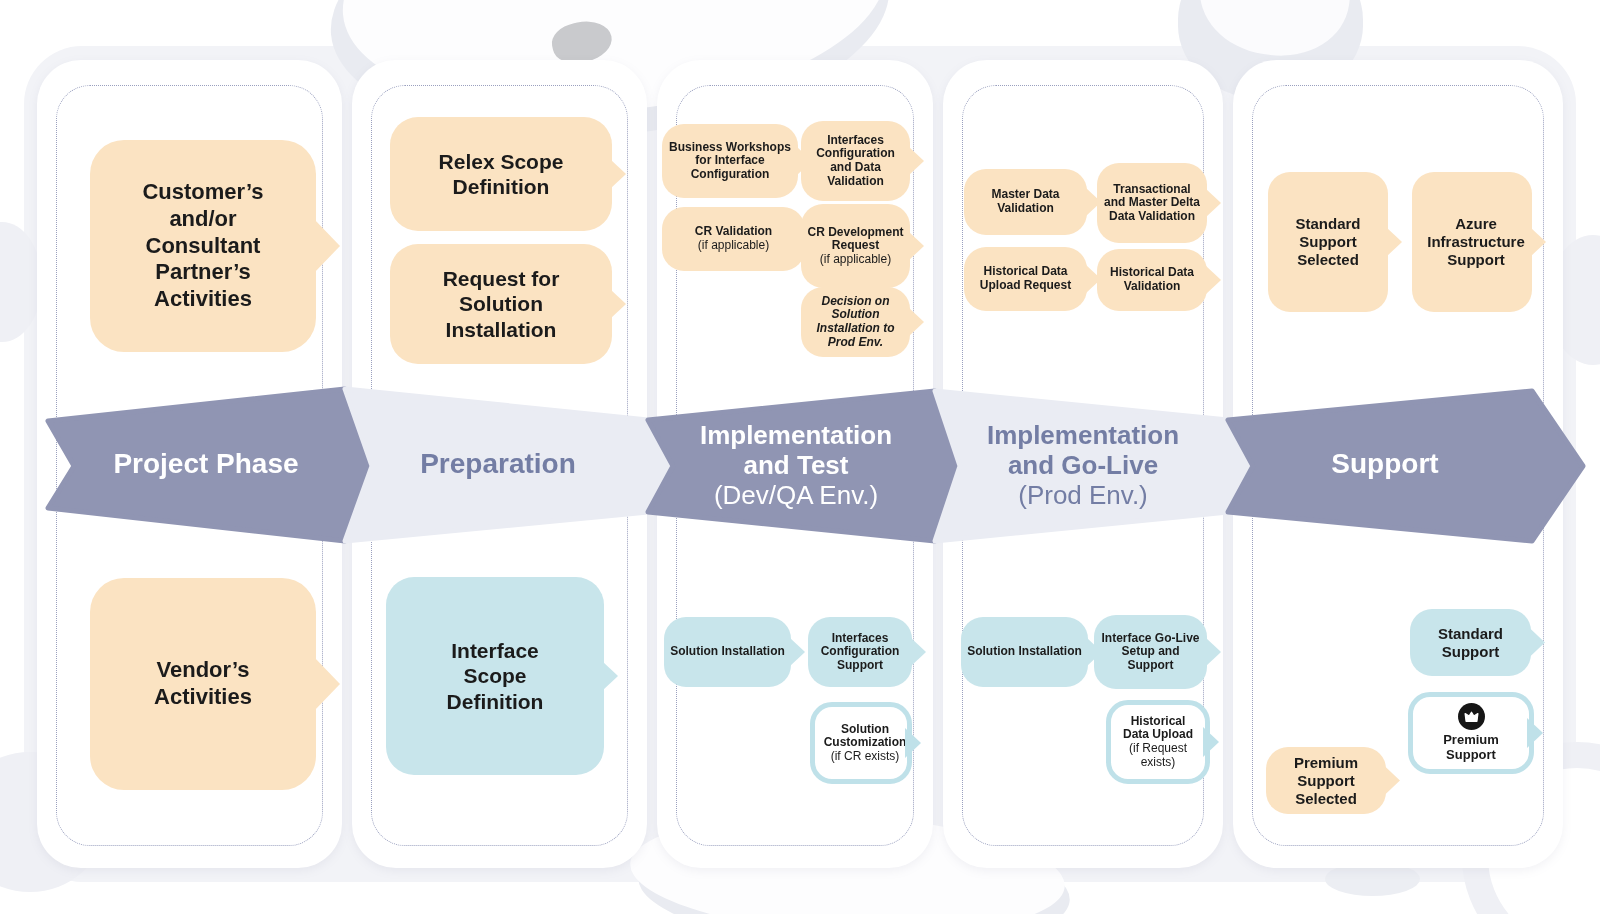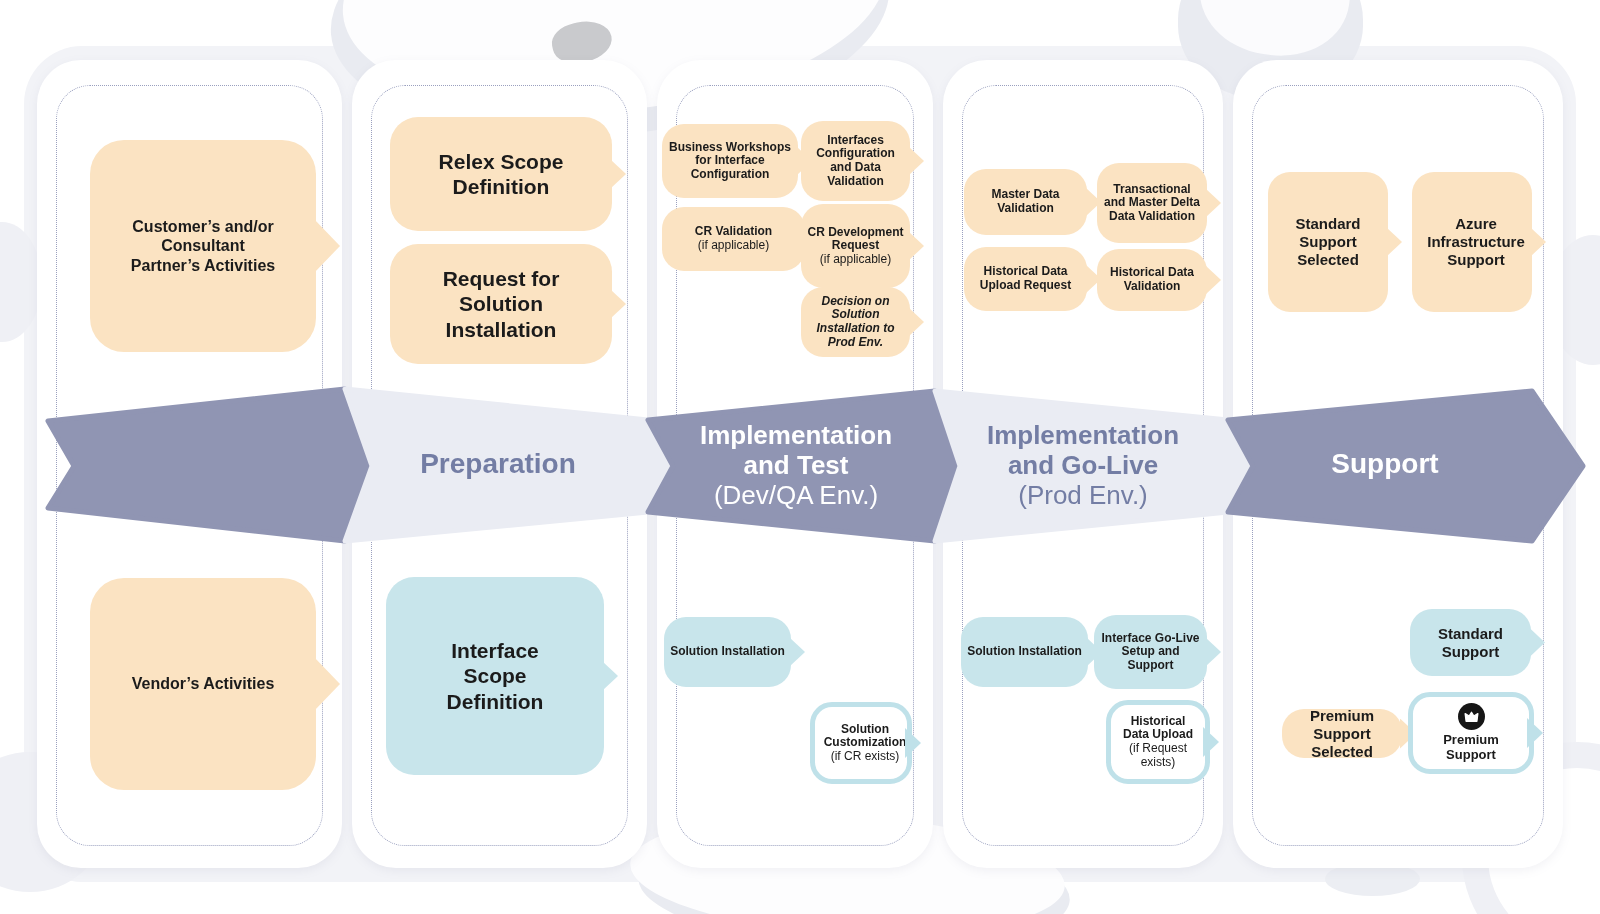--- a/index.html
+++ b/index.html
@@ -44,21 +44,21 @@
           padding:4px 6px;line-height:1.12;}
   .bubble::after{content:"";position:absolute;right:-14px;top:50%;transform:translateY(-50%);
           width:16px;height:30px;background:inherit;
           clip-path:polygon(0 0,100% 50%,0 100%);}
   .orange{background:#fbe3c2;}
   .teal{background:#c8e5eb;}
   .outline{background:#ffffff;border:5px solid #bfe1e9;}
   .outline::after{background:#bfe1e9;}
   .big{border-radius:34px;}
   .big::after{right:-24px;width:26px;height:54px;}
-  .f-xl{font-size:16px;line-height:1.22;}
+  .f-xl{font-size:22px;line-height:1.22;}
   .f-lg{font-size:21px;line-height:1.2;border-radius:28px;}
   .f-md{font-size:15px;line-height:1.2;}
   .f-sm{font-size:12px;line-height:1.13;}
   .bt{display:block;}
   .bn{display:block;font-weight:400;}
   .f-xl .bt{max-width:152px;}
   .f-lg .bt{max-width:142px;}
   .f-md .bt{max-width:100px;}
   .crown{display:block;width:27px;height:27px;margin-bottom:3px;}
 </style>
@@ -99,20 +99,23 @@
     </div>
 
   <svg id="band" width="1600" height="914" viewBox="0 0 1600 914">
     <polygon points="48,421 345,389 372,466 345,541 48,508 74,466" fill="#9095b3" stroke="#9095b3" stroke-width="5" stroke-linejoin="round"></polygon>
     <polygon points="345,389 648,420 673,466 648,512 345,541 372,466" fill="#eaecf3" stroke="#eaecf3" stroke-width="5" stroke-linejoin="round"></polygon>
     <polygon points="648,420 935,391 960,466 935,541 648,512 673,466" fill="#9095b3" stroke="#9095b3" stroke-width="5" stroke-linejoin="round"></polygon>
     <polygon points="935,391 1228,420 1253,466 1228,512 935,541 960,466" fill="#eaecf3" stroke="#eaecf3" stroke-width="5" stroke-linejoin="round"></polygon>
     <polygon points="1228,420 1532,391 1583,466 1532,541 1228,512 1253,466" fill="#9095b3" stroke="#9095b3" stroke-width="5" stroke-linejoin="round"></polygon>
   </svg>
 
+  <div class="ph dark ph-1line" style="left:62px;top:448px;width:288px;">
+    <span>Project Phase</span>
+  </div>
   <div class="ph light ph-1line" style="left:350px;top:448px;width:296px;">
     <span>Preparation</span>
   </div>
   <div class="ph dark ph-3line" style="left:655px;top:420px;width:282px;">
     <span>Implementation</span>
     <span>and Test</span>
     <span class="ph-sub">(Dev/QA Env.)</span>
   </div>
   <div class="ph light ph-3line" style="left:940px;top:420px;width:286px;">
     <span>Implementation</span>
@@ -154,20 +157,23 @@
     <span class="bt">CR Development Request</span>
     <span class="bn">(if applicable)</span>
   </div>
   <div class="bubble orange f-sm" style="left:801px;top:287px;width:109px;height:70px;font-style:italic;">
     <span class="bt">Decision on Solution Installation to Prod Env.</span>
   </div>
 
   <div class="bubble teal f-sm" style="left:664px;top:617px;width:127px;height:70px;">
     <span class="bt">Solution Installation</span>
   </div>
+  <div class="bubble teal f-sm" style="left:808px;top:617px;width:104px;height:70px;">
+    <span class="bt">Interfaces Configuration Support</span>
+  </div>
   <div class="bubble outline f-sm" style="left:810px;top:702px;width:102px;height:82px;padding-left:14px;">
     <span class="bt">Solution Customization</span>
     <span class="bn">(if CR exists)</span>
   </div>
 
   <div class="bubble orange f-sm" style="left:964px;top:169px;width:123px;height:66px;">
     <span class="bt">Master Data Validation</span>
   </div>
   <div class="bubble orange f-sm" style="left:1097px;top:163px;width:110px;height:80px;">
     <span class="bt">Transactional and Master Delta Data Validation</span>
@@ -192,21 +198,21 @@
 
   <div class="bubble orange f-md" style="left:1268px;top:172px;width:120px;height:140px;">
     <span class="bt">Standard Support Selected</span>
   </div>
   <div class="bubble orange f-md" style="left:1412px;top:172px;width:120px;height:140px;align-items:flex-end;">
     <span class="bt">Azure Infrastructure Support</span>
   </div>
   <div class="bubble teal f-md" style="left:1410px;top:609px;width:121px;height:67px;">
     <span class="bt">Standard Support</span>
   </div>
-  <div class="bubble orange f-md" style="left:1266px;top:709px;width:120px;height:49px;margin-left:16px;">
+  <div class="bubble orange f-md" style="left:1266px;top:747px;width:120px;height:67px;">
     <span class="bt">Premium Support Selected</span>
   </div>
   <div class="bubble outline f-sm" style="left:1408px;top:692px;width:126px;height:82px;font-size:13px;">
     <span class="crown">
       <svg viewBox="0 0 32 32" width="27" height="27">
         <circle cx="16" cy="16" r="16" fill="#161616"></circle>
         <path d="M9.6 21.6 L8.5 12.6 L13.2 15.4 L16 11 L18.8 15.4 L23.5 12.6 L22.4 21.6 Z" fill="#ffffff" stroke="#ffffff" stroke-width="1.6" stroke-linejoin="round"></path>
       </svg>
     </span>
     <span class="bt">Premium Support</span>

